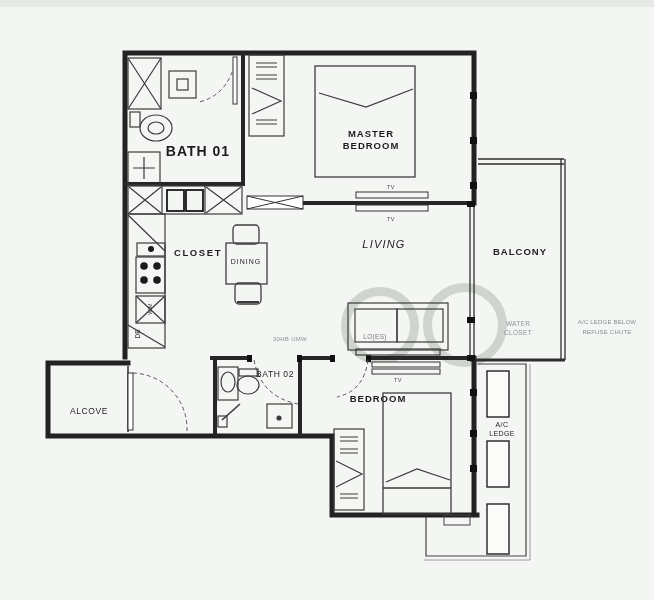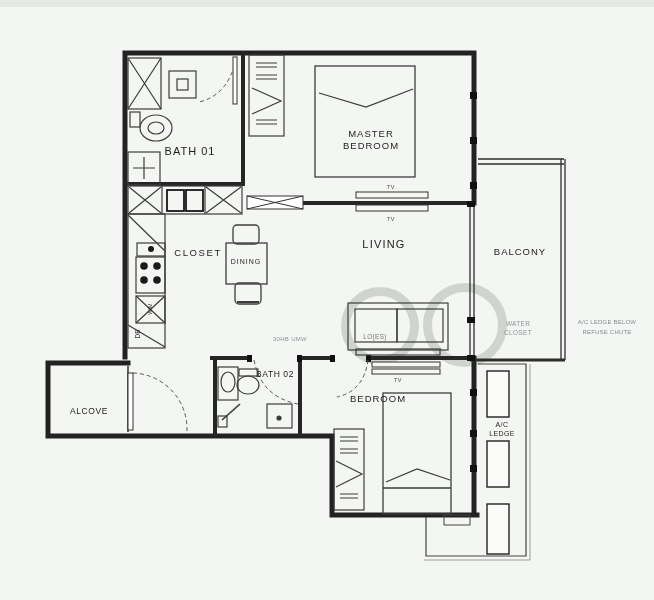--- a/index.html
+++ b/index.html
@@ -9,22 +9,22 @@
   
   .wm-nine{position:absolute;left:98px;top:226px;font-size:172px;font-weight:bold;
            letter-spacing:-6px;line-height:1;color:rgba(125,131,125,0.32);z-index:1;}
   .wm-ring{position:absolute;border-radius:50%;border:9px solid rgba(125,131,125,0.30);z-index:1;}
   .wm-ring.c{left:341px;top:287px;width:60px;height:60px;}
   .wm-ring.o{left:423px;top:283px;width:66px;height:66px;}
   svg.plan{position:absolute;left:0;top:0;z-index:2;}
   
   .lbl{position:absolute;transform:translate(-50%,-50%);white-space:nowrap;color:#1c1c1c;
        z-index:3;text-align:center;}
-  .room{font-size:9.5px;letter-spacing:1px;}
-  .big{font-size:11px;letter-spacing:1.2px;}
+  .room{font-size:9.5px;letter-spacing:1px;font-weight:bold;}
+  .big{font-size:11px;letter-spacing:1.2px;font-style:italic;}
   .two{line-height:12px;}
   .small{font-size:8.5px;letter-spacing:0.6px;}
   .tiny{font-size:7px;letter-spacing:0.4px;line-height:9px;}
   .tv{font-size:5.5px;color:#4a4a4a;letter-spacing:0.5px;}
   .vert{writing-mode:vertical-rl;transform:translate(-50%,-50%) rotate(180deg);}
   .note{color:#8d939a;filter:blur(0.35px);font-size:6px;line-height:9px;letter-spacing:0.3px;}
   .note2{color:#878d94;filter:blur(0.4px);font-size:6px;line-height:9.5px;letter-spacing:0.2px;}
 </style>
 </head>
 <body>
@@ -176,21 +176,21 @@
       <ellipse cx="228" cy="382" rx="7" ry="10"></ellipse>
       <rect x="239" y="369" width="19" height="7"></rect>
       <ellipse cx="248" cy="385" rx="11" ry="9"></ellipse>
       <path d="M222,420 L240,404" stroke-width="1.6"></path>
       <rect x="218" y="416" width="9" height="11"></rect>
       <rect x="267" y="404" width="25" height="24"></rect>
       <circle cx="279" cy="418" r="2" fill="#333"></circle>
     </g>
   </svg>
 
-  <div class="lbl room" style="left:190px;top:151px;font-size:11px;">BATH 01</div>
+  <div class="lbl room" style="left:198px;top:151px;font-size:14px;">BATH 01</div>
   <div class="lbl room two" style="left:371px;top:140px;">
     <div>MASTER</div>
     <div>BEDROOM</div>
   </div>
   <div class="lbl room" style="left:198px;top:252px;letter-spacing:1.6px;">CLOSET</div>
   <div class="lbl" style="left:246px;top:261px;font-size:7px;letter-spacing:1px;">DINING</div>
   <div class="lbl big" style="left:384px;top:244px;">LIVING</div>
   <div class="lbl room" style="left:520px;top:251px;">BALCONY</div>
   <div class="lbl small" style="left:89px;top:403px;margin-top:8px;">ALCOVE</div>
   <div class="lbl small" style="left:275px;top:374px;">BATH 02</div>

